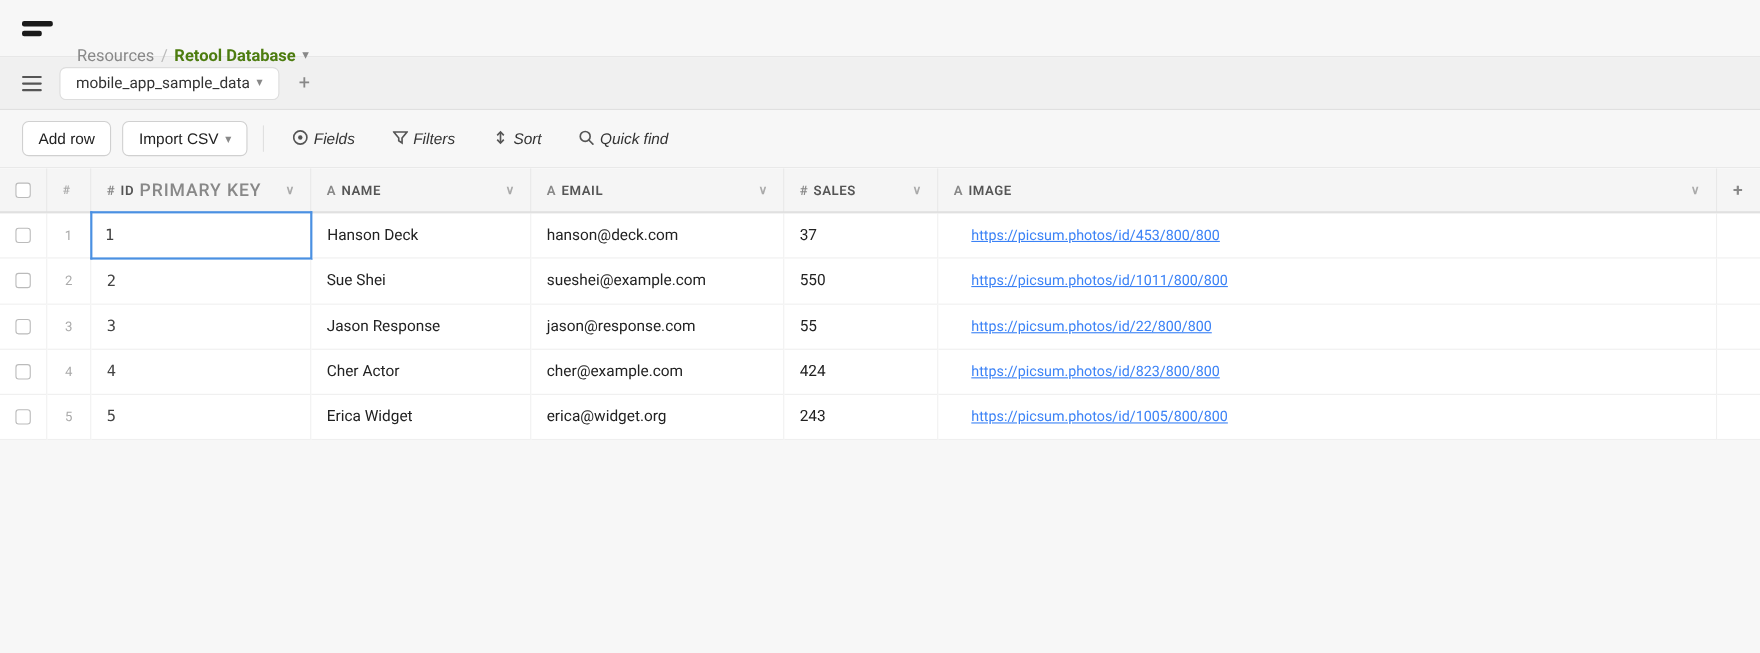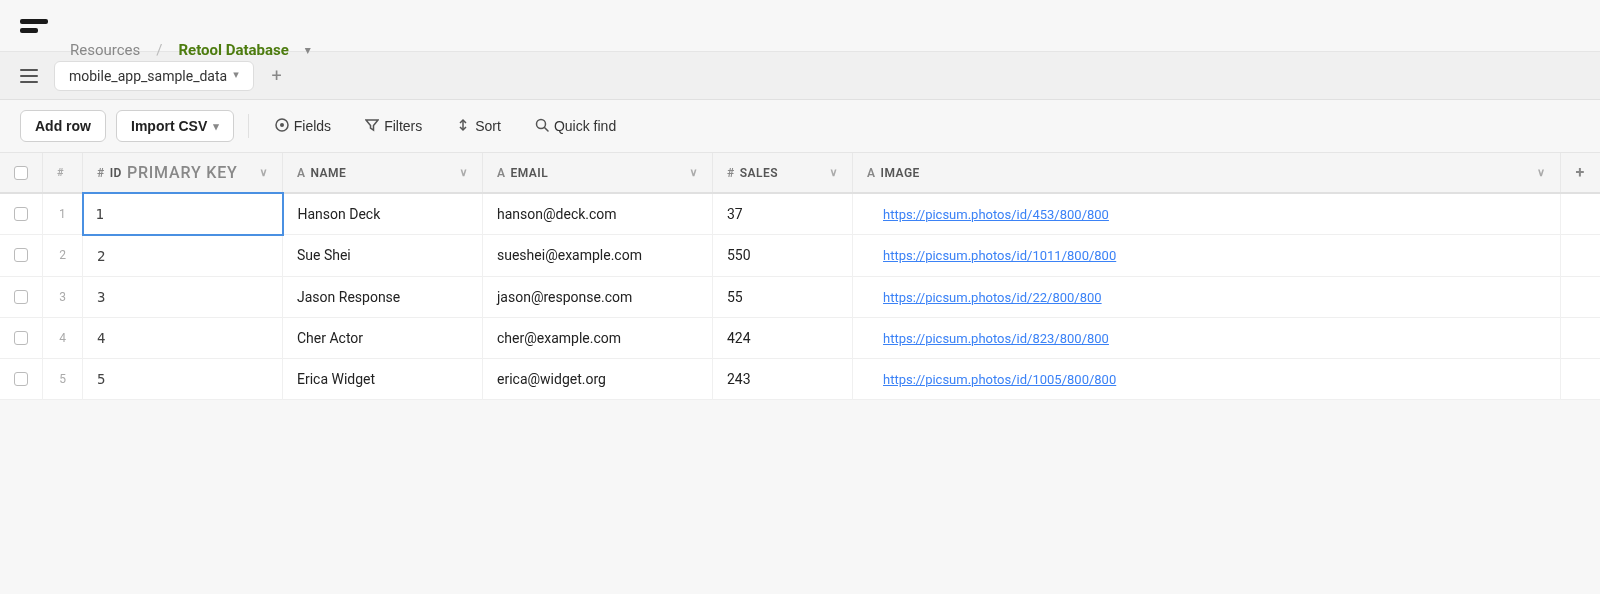--- a/index.html
+++ b/index.html
@@ -28,21 +28,21 @@
     }
     .logo-bar {
       background: #1a1a1a;
       border-radius: 2px;
     }
     .logo-bar-1 { width: 28px; height: 5px; }
     .logo-bar-2 { width: 18px; height: 5px; }
     .breadcrumb {
       display: flex;
       align-items: center;
-      gap: 16px;
+      gap: 6px;
       color: #888;
       font-size: 15px;
       margin-top: 48px;
     }
     .breadcrumb-sep { color: #bbb; }
     .breadcrumb-current {
       font-weight: 700;
       color: #4d7c0f;
     }
     .breadcrumb-dropdown {
@@ -112,35 +112,36 @@
       display: flex;
       align-items: center;
       gap: 6px;
       padding: 7px 14px;
       border-radius: 6px;
       font-size: 14px;
       cursor: pointer;
       border: 1px solid #d0d0d0;
       background: #fff;
       color: #222;
-      font-weight: 700;
+      font-weight: 400;
     }
     .btn-primary { background: #fff; }
     .toolbar-sep { width: 1px; height: 24px; background: #e0e0e0; margin: 0 4px; }
     .toolbar-action {
       display: flex;
       align-items: center;
       gap: 5px;
       padding: 6px 12px;
       border-radius: 6px;
       font-size: 14px;
       cursor: pointer;
       color: #333;
       background: transparent;
       border: none;
+      font-style: italic;
     }
     .toolbar-action .icon { font-size: 14px; color: #555; }
 
     
     .table-container {
       background: #fff;
       overflow: auto;
     }
     table {
       width: 100%;

